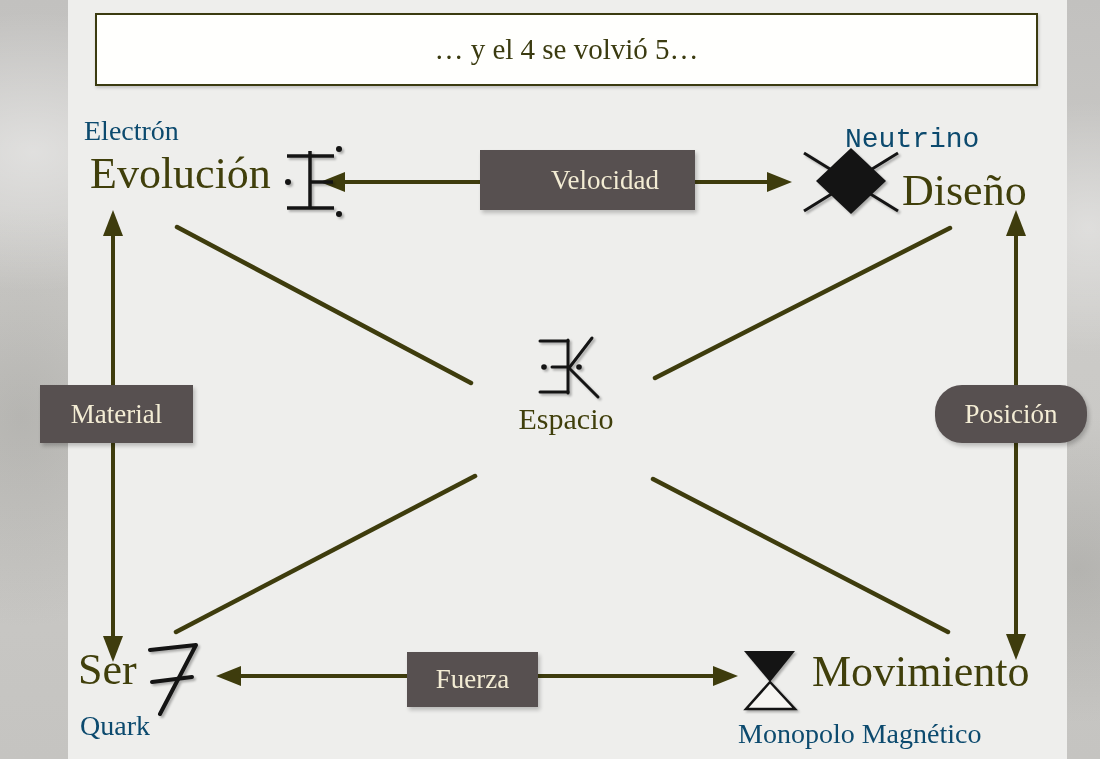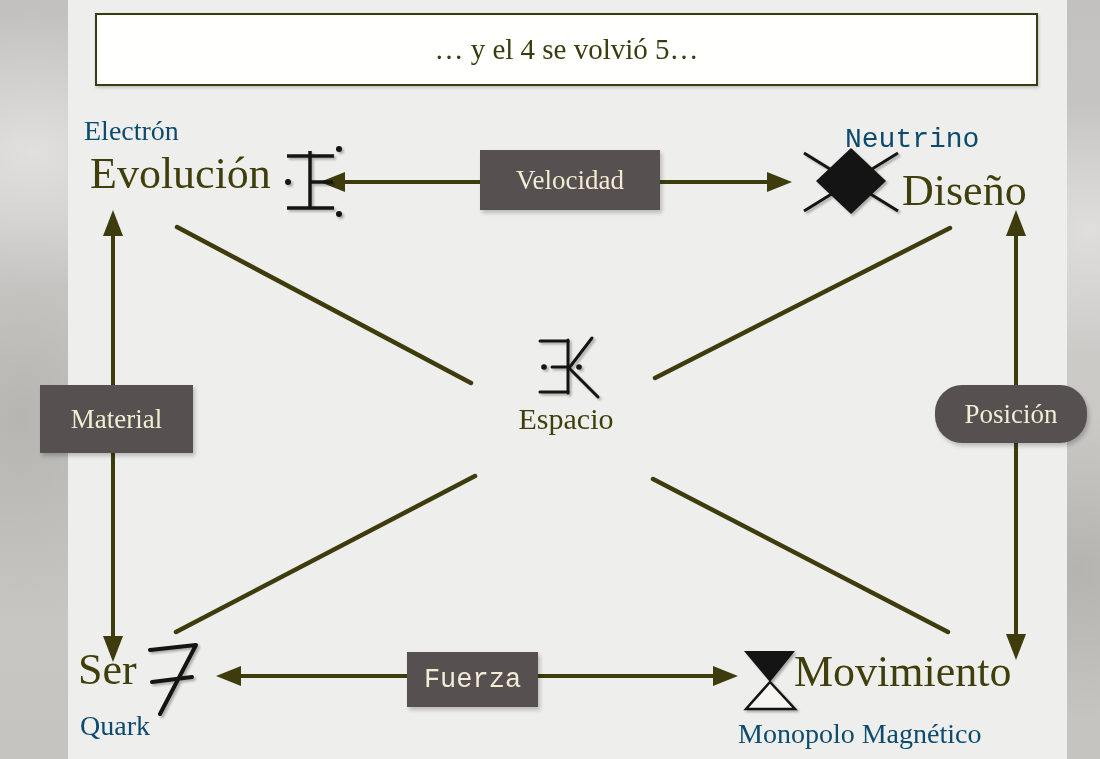--- a/index.html
+++ b/index.html
@@ -116,29 +116,29 @@
 
 <div class="txt particle" style="left:84px;top:117px;">Electrón</div>
 <div class="txt concept" style="left:90px;top:152px;">Evolución</div>
 
 <div class="txt particle" style="left:845px;top:126px;font-family:Liberation Mono, monospace;">Neutrino</div>
 <div class="txt concept" style="left:902px;top:152px;margin-top:17px;">Diseño</div>
 
 <div class="txt concept" style="left:78px;top:648px;">Ser</div>
 <div class="txt particle" style="left:80px;top:712px;">Quark</div>
 
-<div class="txt concept" style="left:794px;top:650px;">Movimiento</div>
+<div class="txt concept" style="left:812px;top:650px;">Movimiento</div>
 <div class="txt particle" style="left:738px;top:720px;">Monopolo Magnético</div>
 
 <div class="txt concept" style="left:566px;top:404px;transform:translateX(-50%);font-size:30px;">Espacio</div>
 
-<div class="edge-label" style="left:480px;top:150px;width:180px;height:60px;">
+<div class="edge-label" style="left:480px;top:150px;width:180px;height:60px;padding-left:35px;">
   <span>Velocidad</span>
 </div>
-<div class="edge-label" style="left:40px;top:385px;width:153px;height:68px;">
+<div class="edge-label" style="left:40px;top:385px;width:153px;height:58px;">
   <span>Material</span>
 </div>
 <div class="edge-label" style="left:935px;top:385px;width:152px;height:58px;border-radius:27px;">
   <span>Posición</span>
 </div>
-<div class="edge-label" style="left:407px;top:652px;width:131px;height:55px;font-family:Liberation Mono, monospace;">
+<div class="edge-label" style="left:407px;top:652px;width:131px;height:55px;">
   <span>Fuerza</span>
 </div>
 
 </body></html>

